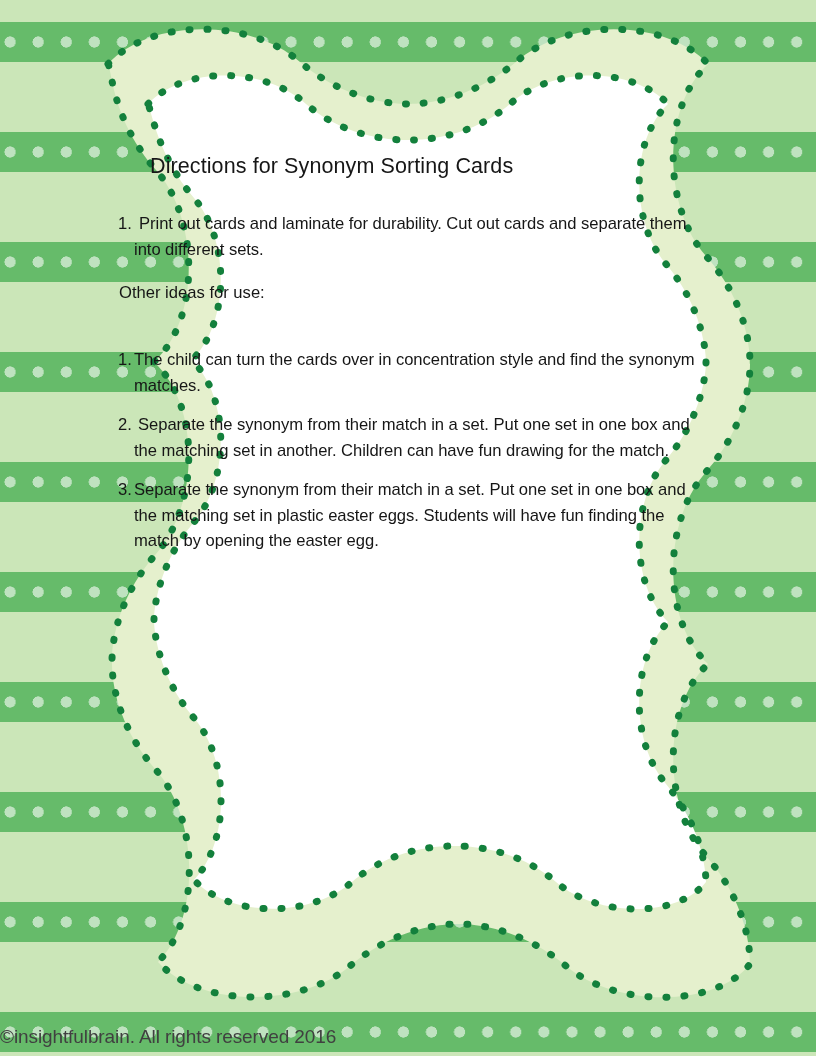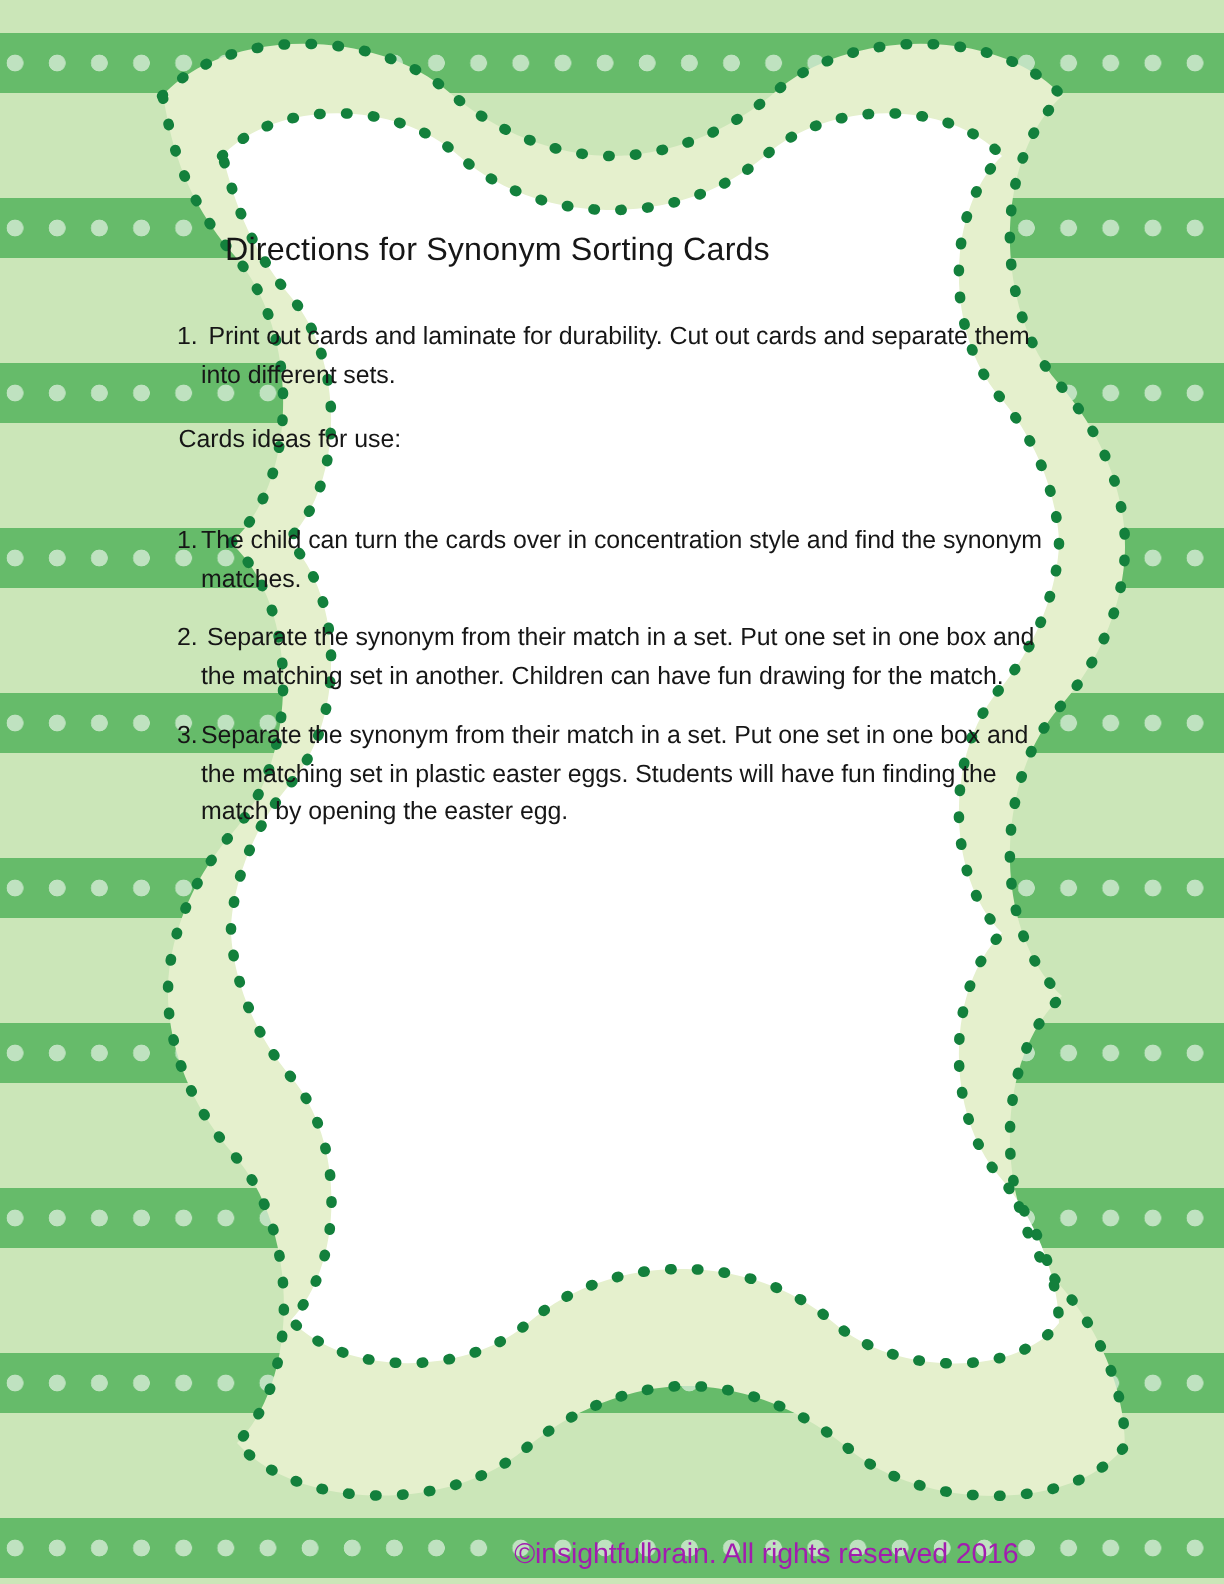--- a/index.html
+++ b/index.html
@@ -116,23 +116,23 @@
 
   .li-indent-a .txt { text-indent: 5px; }
   .li-indent-b .txt { text-indent: 4px; }
 
   
   .footer {
     position: absolute;
     left: 0;
     right: 14px;
     bottom: 8px;
-    text-align: right;
+    text-align: left;
     font-size: 19px;
-    color: #a21caf;
+    color: #404040;
     letter-spacing: -0.1px;
   }
 </style>
 </head>
 <body>
 
 <div id="page">
 
   <div class="bg-stripes"></div>
   <div class="bg-dots"></div>
@@ -205,21 +205,21 @@
 
     <div class="doc-title">Directions for Synonym Sorting Cards</div>
 
     <ol class="list list-first">
       <li class="li li-indent-a">
         <span class="num">1.</span>
         <span class="txt">Print out cards and laminate for durability. Cut out cards and separate them into different sets.</span>
       </li>
     </ol>
 
-    <div class="other-head">Cards ideas for use:</div>
+    <div class="other-head">Other ideas for use:</div>
 
     <ol class="list list-main">
       <li class="li">
         <span class="num">1.</span>
         <span class="txt">The child can turn the cards over in concentration style and find the synonym matches.</span>
       </li>
       <li class="li li-indent-b">
         <span class="num">2.</span>
         <span class="txt">Separate the synonym from their match in a set. Put one set in one box and the matching set in another. Children can have fun drawing for the match.</span>
       </li>

